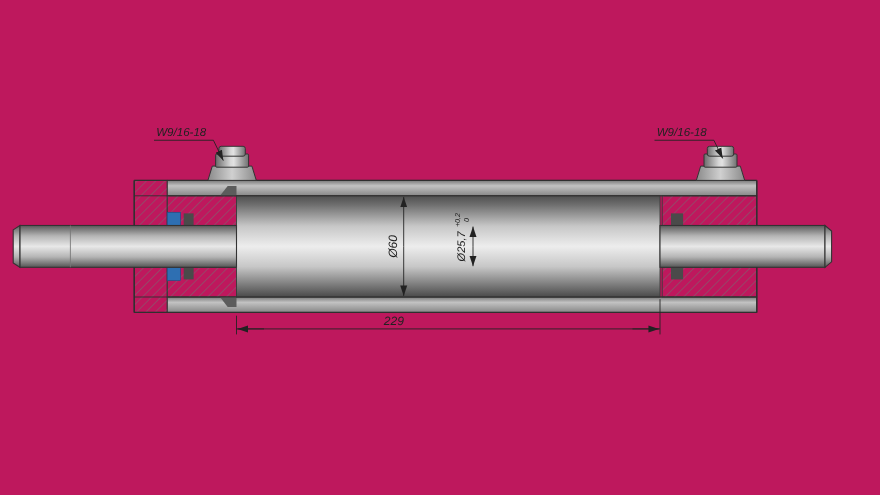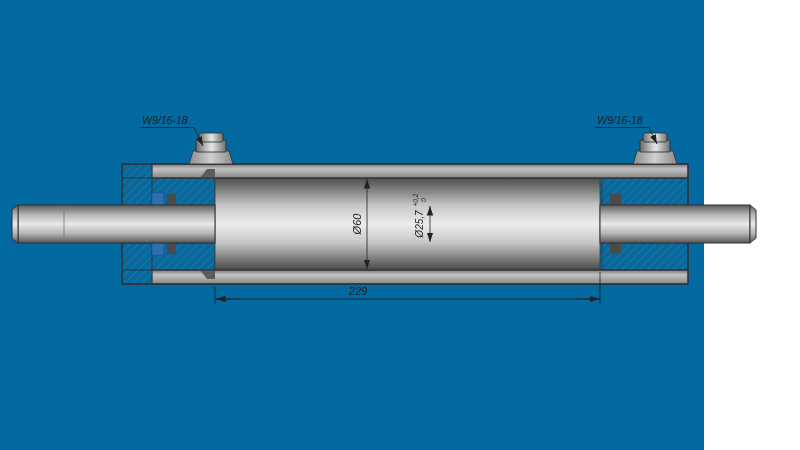--- a/index.html
+++ b/index.html
@@ -6,23 +6,23 @@
     margin: 0;
     padding: 0;
     background: #ffffff;
     width: 800px;
     height: 450px;
     overflow: hidden;
     font-family: "Liberation Sans", sans-serif;
   }
   .stage {
     position: relative;
-    width: 704px;
+    width: 800px;
     height: 450px;
-    background: #0369a1;
+    background: #be185d;
   }
   svg { display: block; }
   text {
     font-family: "Liberation Sans", sans-serif;
     font-style: italic;
     fill: #222222;
   }
   .lbl   { font-size: 10.5px; }
   .dim   { font-size: 11px; }
   .dimsm { font-size: 10px; }

